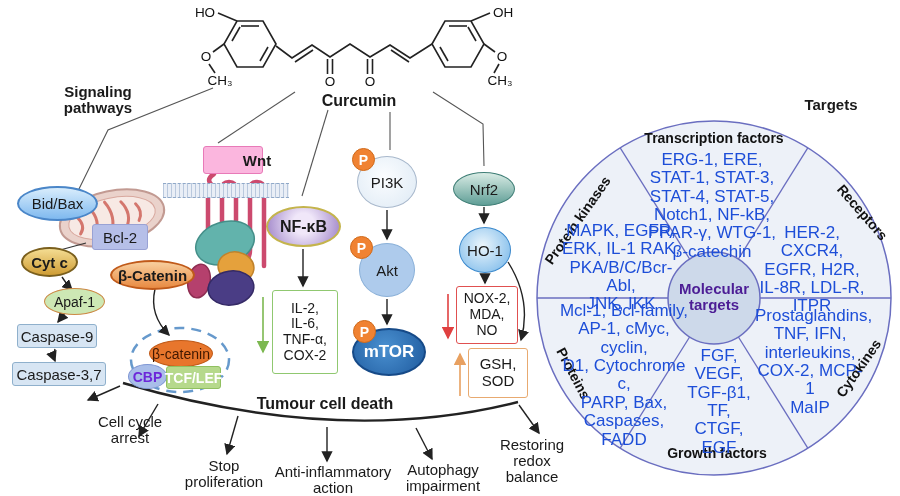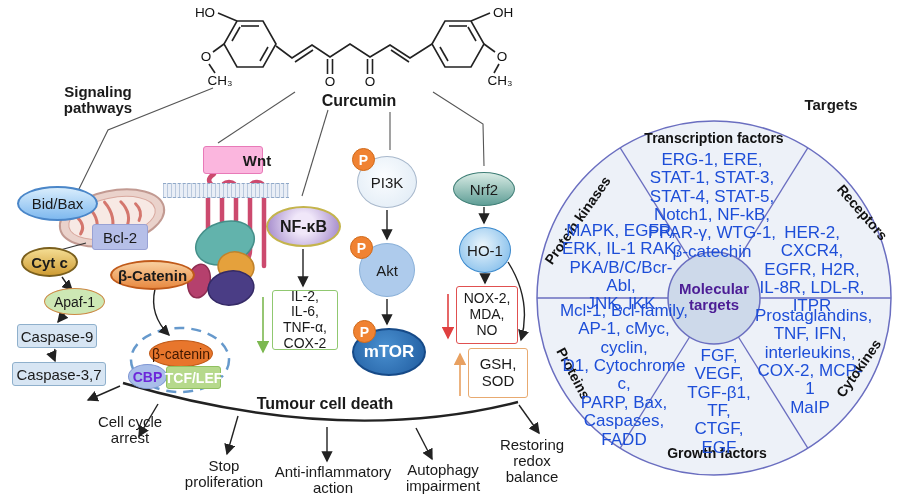--- a/index.html
+++ b/index.html
@@ -182,21 +182,21 @@
   <div class="node rect casp" style="left:12px;top:362px;width:94px;height:24px;">Caspase-3,7</div>
 
   <div class="node rect wnt" style="left:203px;top:146px;width:60px;height:28px;padding-left:48px;">Wnt</div>
   <div class="abs membrane" style="left:163px;top:183px;width:126px;height:13px;"></div>
   <div class="node ellipse bcat" style="left:110px;top:260px;width:85px;height:30px;">β-Catenin</div>
   <div class="node ellipse bcatn" style="left:149px;top:340px;width:64px;height:27px;">β-catenin</div>
   <div class="node ellipse cbp" style="left:128px;top:364px;width:39px;height:25px;">CBP</div>
   <div class="node rect tcf" style="left:166px;top:366px;width:55px;height:23px;">TCF/LEF</div>
 
   <div class="node ellipse nfkb" style="left:266px;top:206px;width:75px;height:41px;">NF-κB</div>
-  <div class="node rect greenbox ml" style="left:272px;top:290px;width:66px;height:60px;">IL-2,
+  <div class="node rect greenbox ml" style="left:272px;top:290px;width:66px;height:84px;">IL-2,
 IL-6,
 TNF-α,
 COX-2</div>
 
   <div class="node ellipse pi3k" style="left:357px;top:156px;width:60px;height:52px;">PI3K</div>
   <div class="node pbadge" style="left:352px;top:148px;">P</div>
   <div class="node ellipse akt" style="left:359px;top:243px;width:56px;height:54px;">Akt</div>
   <div class="node pbadge" style="left:350px;top:236px;">P</div>
   <div class="node ellipse mtor" style="left:352px;top:328px;width:74px;height:48px;">mTOR</div>
   <div class="node pbadge" style="left:353px;top:320px;">P</div>

